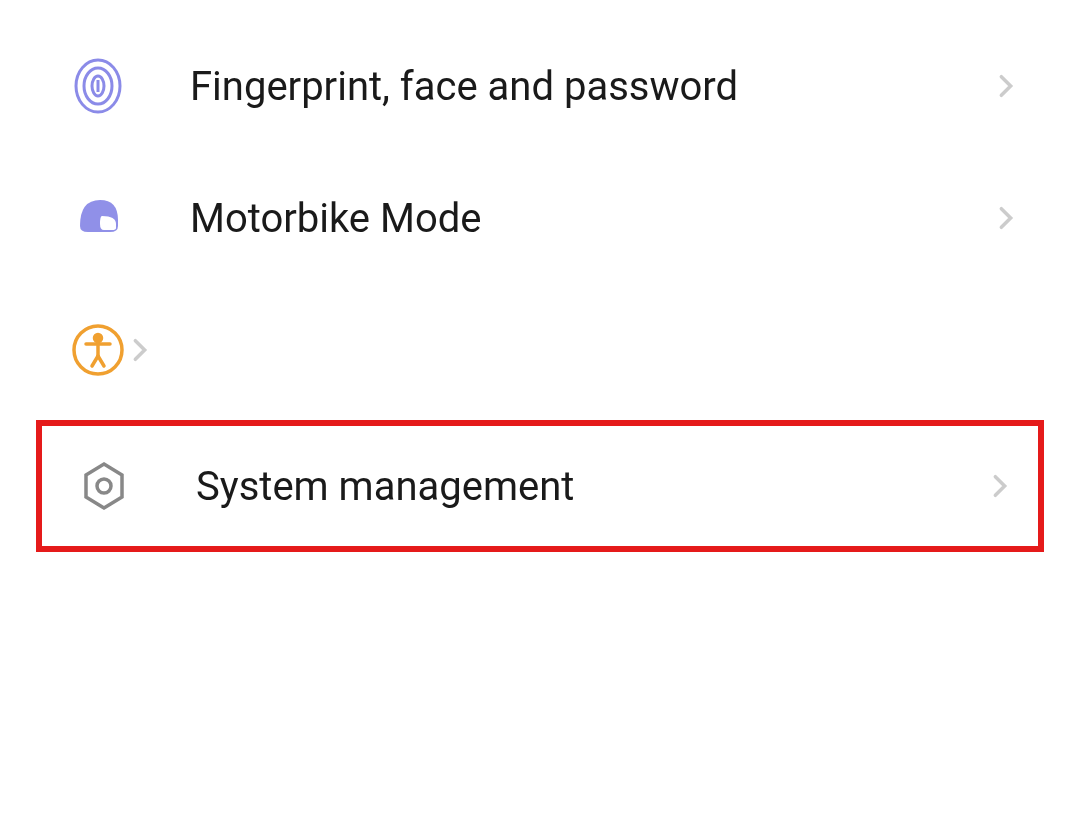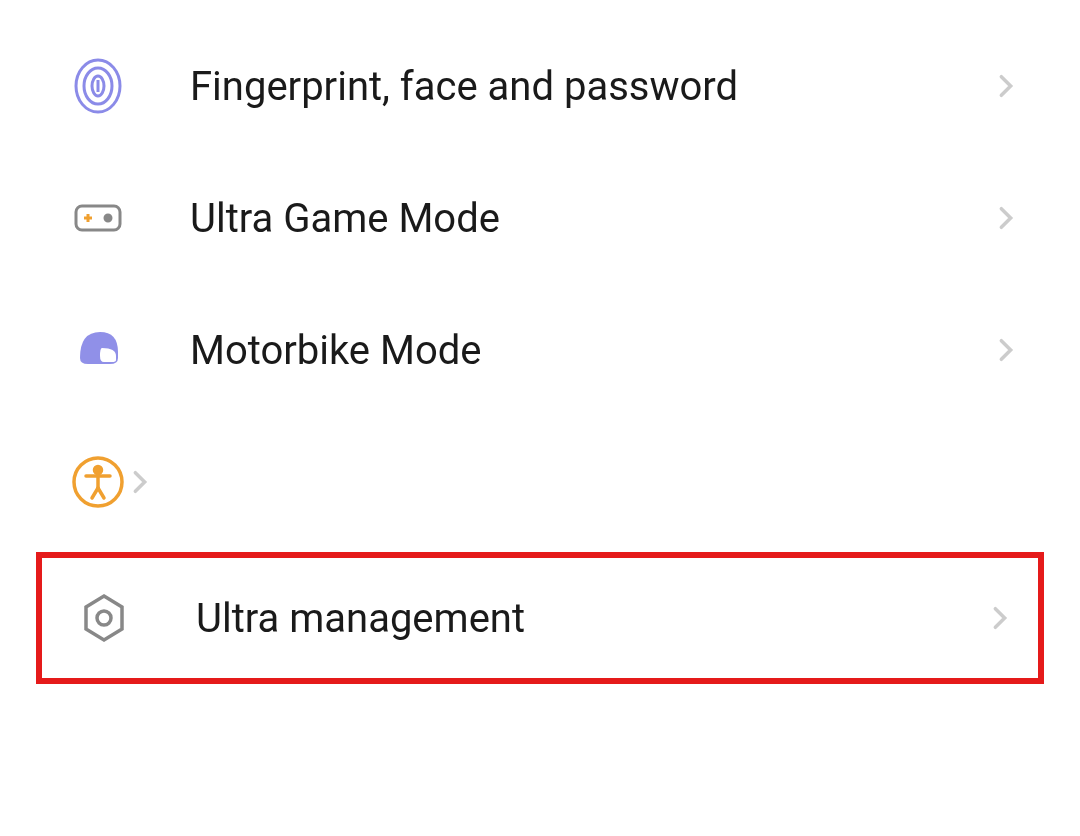--- a/index.html
+++ b/index.html
@@ -74,36 +74,20 @@
       </svg>
     </span>
     <span class="item-label">Fingerprint, face and password</span>
     <span class="chevron">
       <svg viewBox="0 0 24 24" fill="none" stroke="#cccccc" stroke-width="3" stroke-linecap="round">
         <polyline points="8,4 16,12 8,20"></polyline>
       </svg>
     </span>
   </div>
 
-  <div class="settings-item">
-    <span class="item-icon">
-      <svg viewBox="0 0 56 56" fill="none" stroke="#888888" stroke-width="3">
-        <rect x="6" y="16" width="44" height="24" rx="6"></rect>
-        <line x1="18" y1="24" x2="18" y2="32" stroke="#f0a030" stroke-width="3"></line>
-        <line x1="14" y1="28" x2="22" y2="28" stroke="#f0a030" stroke-width="3"></line>
-        <circle cx="38" cy="28" r="3" fill="#888888"></circle>
-      </svg>
-    </span>
-    <span class="item-label">Ultra Game Mode</span>
-    <span class="chevron">
-      <svg viewBox="0 0 24 24" fill="none" stroke="#cccccc" stroke-width="3" stroke-linecap="round">
-        <polyline points="8,4 16,12 8,20"></polyline>
-      </svg>
-    </span>
-  </div>
 
   <div class="settings-item">
     <span class="item-icon">
       <svg viewBox="0 0 56 56" fill="none">
         <path d="M 10 36 Q 10 10 30 10 Q 48 10 48 30 L 48 36 Q 48 42 40 42 L 18 42 Q 10 42 10 36 Z" fill="#9090e8"></path>
         <path d="M 32 26 Q 46 26 46 34 L 46 38 Q 46 40 42 40 L 34 40 Q 30 40 30 34 Q 30 26 32 26 Z" fill="#ffffff"></path>
       </svg>
     </span>
     <span class="item-label">Motorbike Mode</span>
     <span class="chevron">
@@ -131,21 +115,21 @@
     </span>
   </div>
 
   <div class="settings-item highlighted">
     <span class="item-icon">
       <svg viewBox="0 0 56 56" fill="none" stroke="#888888" stroke-width="3.5">
         <polygon points="28,6 46,17 46,39 28,50 10,39 10,17"></polygon>
         <circle cx="28" cy="28" r="7"></circle>
       </svg>
     </span>
-    <span class="item-label">Ultra management</span>
+    <span class="item-label">System management</span>
     <span class="chevron">
       <svg viewBox="0 0 24 24" fill="none" stroke="#cccccc" stroke-width="3" stroke-linecap="round">
         <polyline points="8,4 16,12 8,20"></polyline>
       </svg>
     </span>
   </div>
 
 </div>
 
 </body></html>

